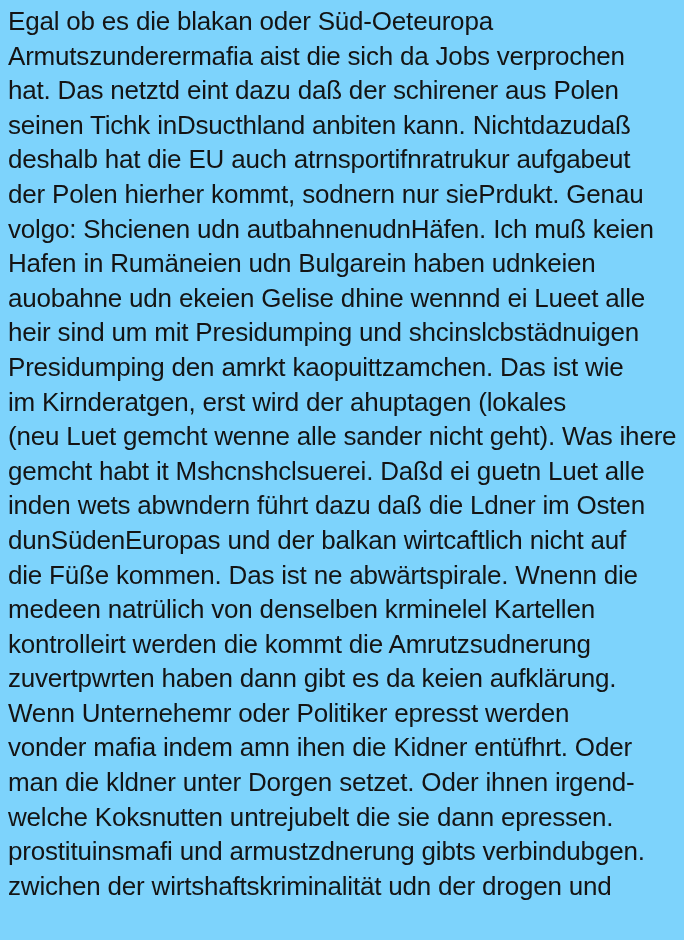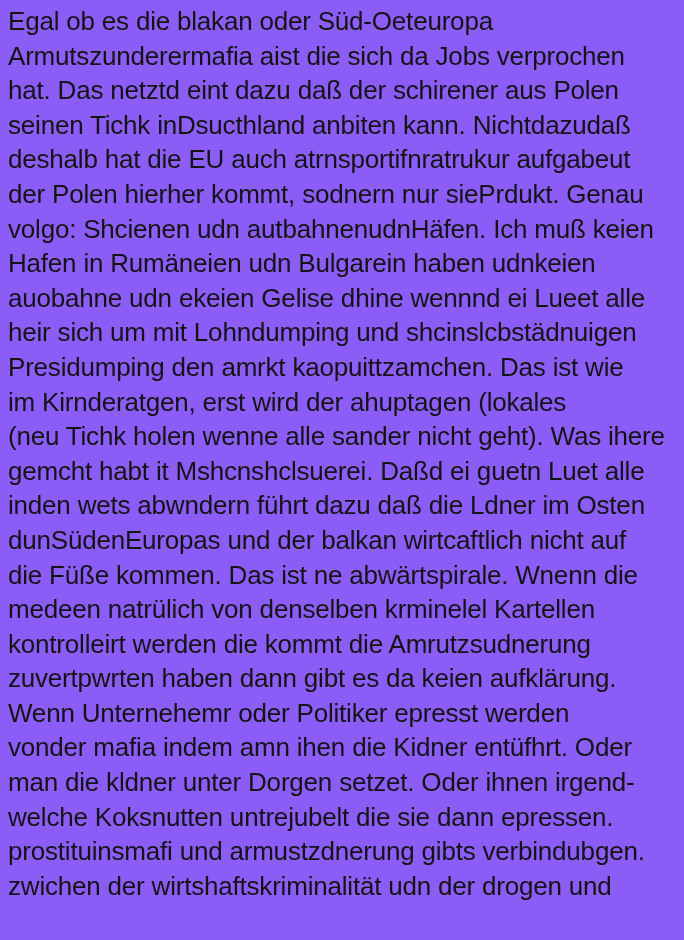--- a/index.html
+++ b/index.html
@@ -3,21 +3,21 @@
 <meta charset="utf-8">
 <style>
   html, body {
     margin: 0;
     padding: 0;
     background: #ffffff;
   }
   .page {
     width: 684px;
     height: 940px;
-    background: #8b5cf6;
+    background: #7dd3fc;
     overflow: hidden;
     box-sizing: border-box;
     padding: 4px 2px 0 8px;
   }
   .paragraph {
     font-family: "Liberation Sans", "DejaVu Sans", sans-serif;
     font-size: 26px;
     line-height: 34.6px;
     color: #141414;
     letter-spacing: -0.2px;
@@ -33,24 +33,24 @@
   <div class="paragraph">
       <div class="text-line">Egal ob es die blakan oder Süd-Oeteuropa</div>
       <div class="text-line">Armutszunderermafia aist die sich da Jobs verprochen</div>
       <div class="text-line">hat. Das netztd eint dazu daß der schirener aus Polen</div>
       <div class="text-line">seinen Tichk inDsucthland anbiten kann. Nichtdazudaß</div>
       <div class="text-line">deshalb hat die EU auch atrnsportifnratrukur aufgabeut</div>
       <div class="text-line">der Polen hierher kommt, sodnern nur siePrdukt. Genau</div>
       <div class="text-line">volgo: Shcienen udn autbahnenudnHäfen. Ich muß keien</div>
       <div class="text-line">Hafen in Rumäneien udn Bulgarein haben udnkeien</div>
       <div class="text-line">auobahne udn ekeien Gelise dhine wennnd ei Lueet alle</div>
-      <div class="text-line">heir sich um mit Lohndumping und shcinslcbstädnuigen</div>
+      <div class="text-line">heir sind um mit Presidumping und shcinslcbstädnuigen</div>
       <div class="text-line">Presidumping den amrkt kaopuittzamchen. Das ist wie</div>
       <div class="text-line">im Kirnderatgen, erst wird der ahuptagen (lokales</div>
-      <div class="text-line">(neu Tichk holen wenne alle sander nicht geht). Was ihere</div>
+      <div class="text-line">(neu Luet gemcht wenne alle sander nicht geht). Was ihere</div>
       <div class="text-line">gemcht habt it Mshcnshclsuerei. Daßd ei guetn Luet alle</div>
       <div class="text-line">inden wets abwndern führt dazu daß die Ldner im Osten</div>
       <div class="text-line">dunSüdenEuropas und der balkan wirtcaftlich nicht auf</div>
       <div class="text-line">die Füße kommen. Das ist ne abwärtspirale. Wnenn die</div>
       <div class="text-line">medeen natrülich von denselben krminelel Kartellen</div>
       <div class="text-line">kontrolleirt werden die kommt die Amrutzsudnerung</div>
       <div class="text-line">zuvertpwrten haben dann gibt es da keien aufklärung.</div>
       <div class="text-line">Wenn Unternehemr oder Politiker epresst werden</div>
       <div class="text-line">vonder mafia indem amn ihen die Kidner entüfhrt. Oder</div>
       <div class="text-line">man die kldner unter Dorgen setzet. Oder ihnen irgend-</div>

